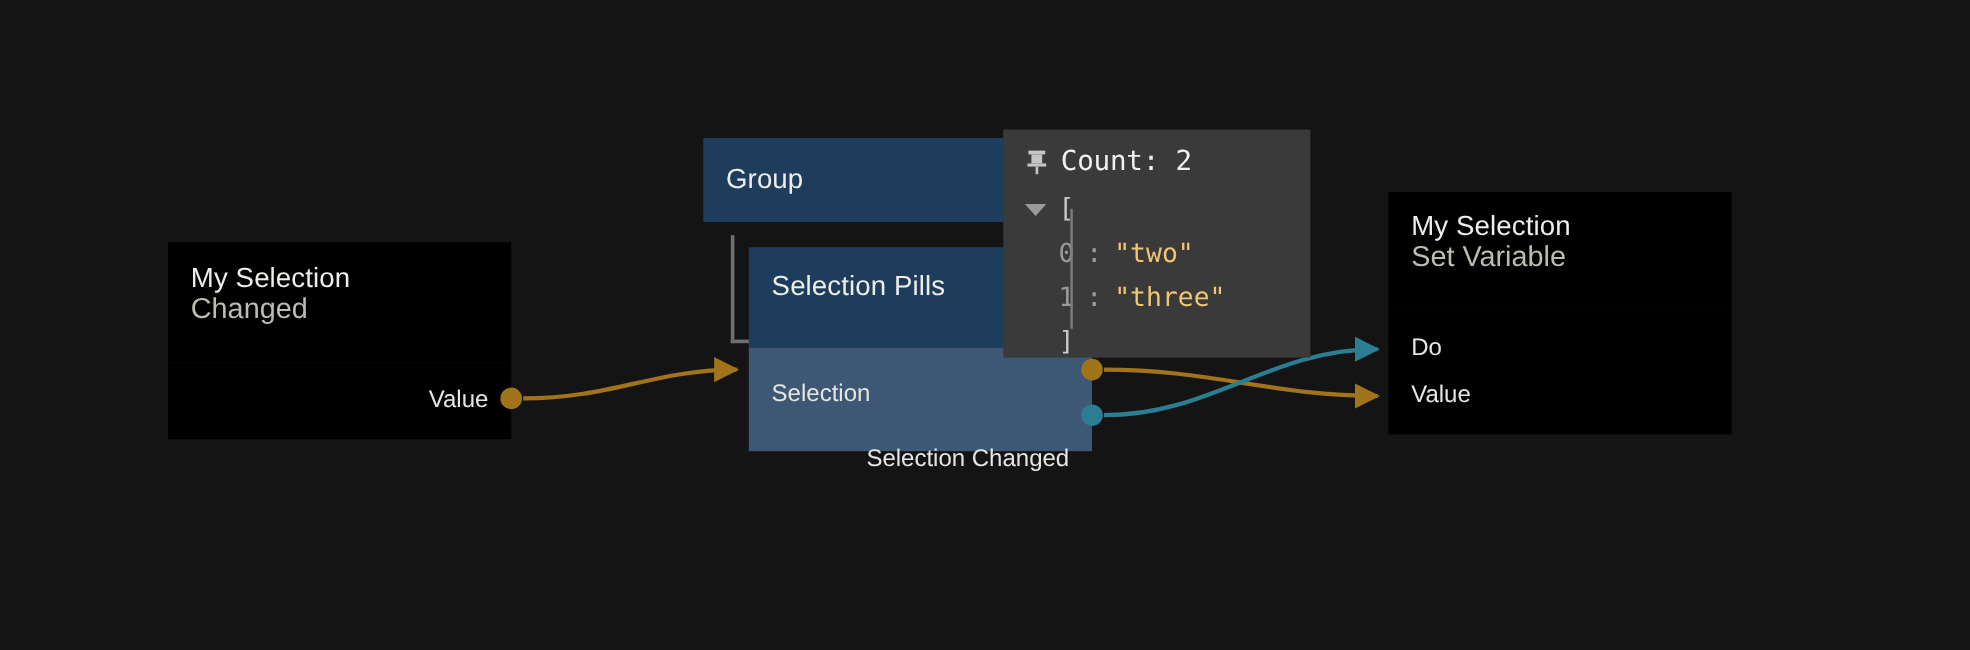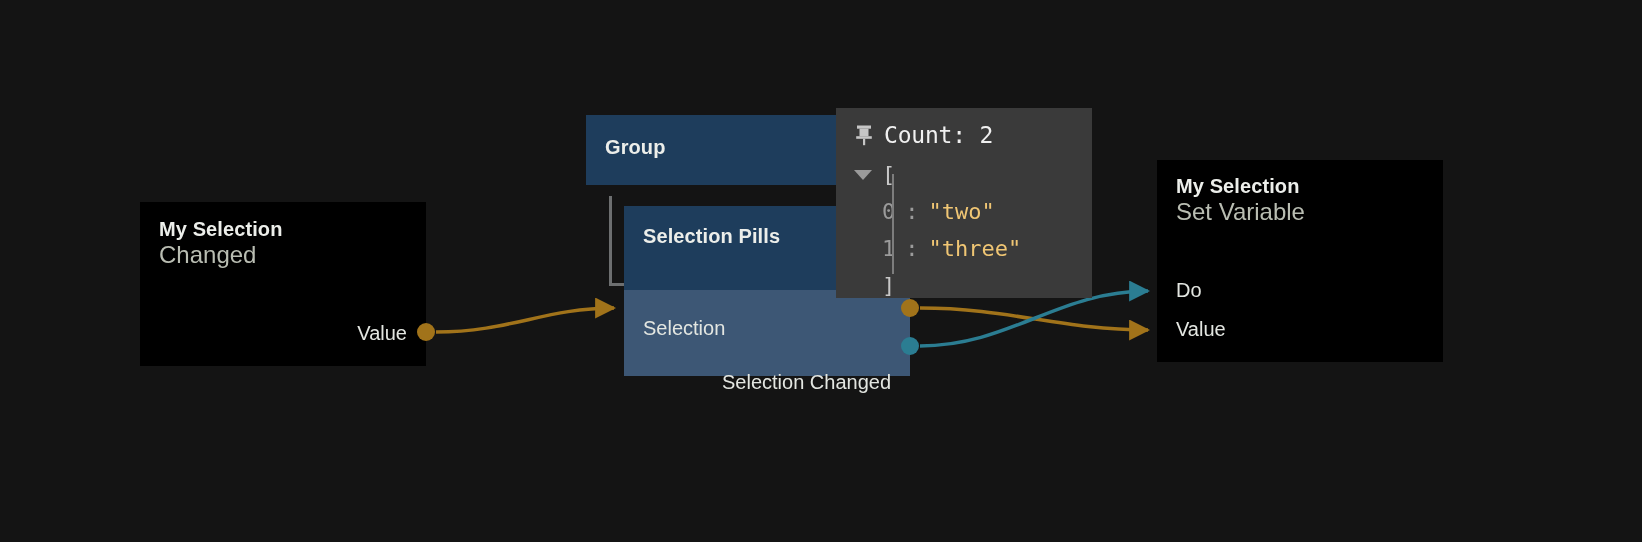--- a/index.html
+++ b/index.html
@@ -43,22 +43,22 @@
   
   .node-green .node-header { background: #000000; }
   .node-green .node-body   { background: #000000; }
 
   
   .node-blue .node-header  { background: #1e3d5c; }
   .node-blue .node-body    { background: #3d5775; }
 
   .title {
     color: #eceeea;
-    font-size: 20px;
-    font-weight: bold;
+    font-size: 23px;
+    font-weight: normal;
     letter-spacing: .1px;
     line-height: 1.15;
     white-space: nowrap;
   }
   .subtitle {
     color: #b9bdb2;
     font-size: 24px;
     font-weight: normal;
     line-height: 1.15;
     white-space: nowrap;

